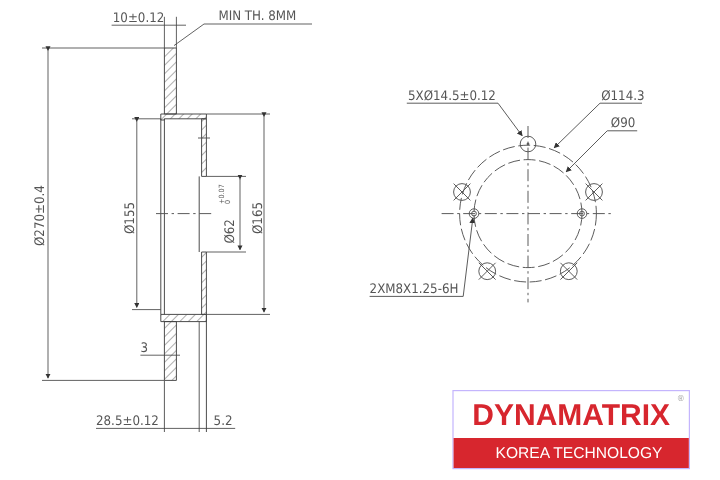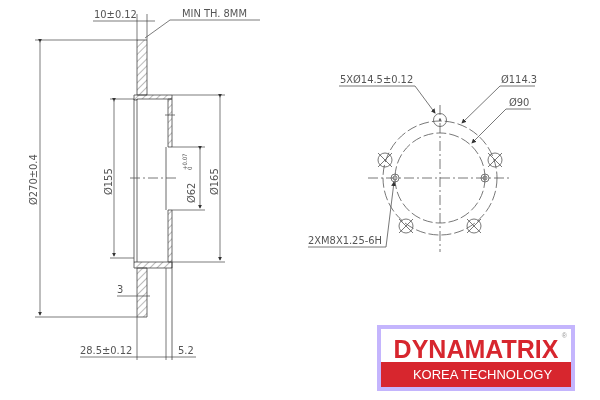--- a/index.html
+++ b/index.html
@@ -1,19 +1,19 @@
 <!DOCTYPE html>
 <html><head>
 <meta charset="utf-8">
 <style>
   html, body { margin:0; padding:0; background:#ffffff; }
   body { width:600px; height:400px; position:relative; overflow:hidden; font-family:"DejaVu Sans", sans-serif; }
   svg.drawing { position:absolute; left:0; top:0; }
   .dim { font-family:"DejaVu Sans Condensed","DejaVu Sans", sans-serif; font-size:11px; fill:#555; }
-  .logo { position:absolute; left:377px; top:325px; width:198px; height:66px; border:4px solid #c4b5fd; background:#fff; box-sizing:border-box; }
+  .logo { position:absolute; left:377px; top:325px; width:198px; height:66px; border:1px solid #c4b5fd; background:#fff; box-sizing:border-box; }
   .logo-brand { position:absolute; left:0; right:0; top:4px; height:32px; text-align:center; font-family:"Liberation Sans", sans-serif; font-weight:bold; font-size:25px; letter-spacing:0px; color:#d7262e; line-height:32px; }
   .logo-reg { position:absolute; right:4px; top:3px; font-size:7px; color:#999; font-family:"Liberation Sans", sans-serif; }
   .logo-band { position:absolute; left:0; right:0; bottom:0; height:25px; background:#d7262e; color:#fff; text-align:center; font-family:"Liberation Sans", sans-serif; font-size:13px; line-height:25px;padding-left:13px; }
 </style>
 </head>
 <body>
 
 <svg class="drawing" width="600" height="400" viewBox="0 0 600 400">
   <defs>
     <pattern id="hatch" patternUnits="userSpaceOnUse" width="5" height="5" patternTransform="rotate(45)">

